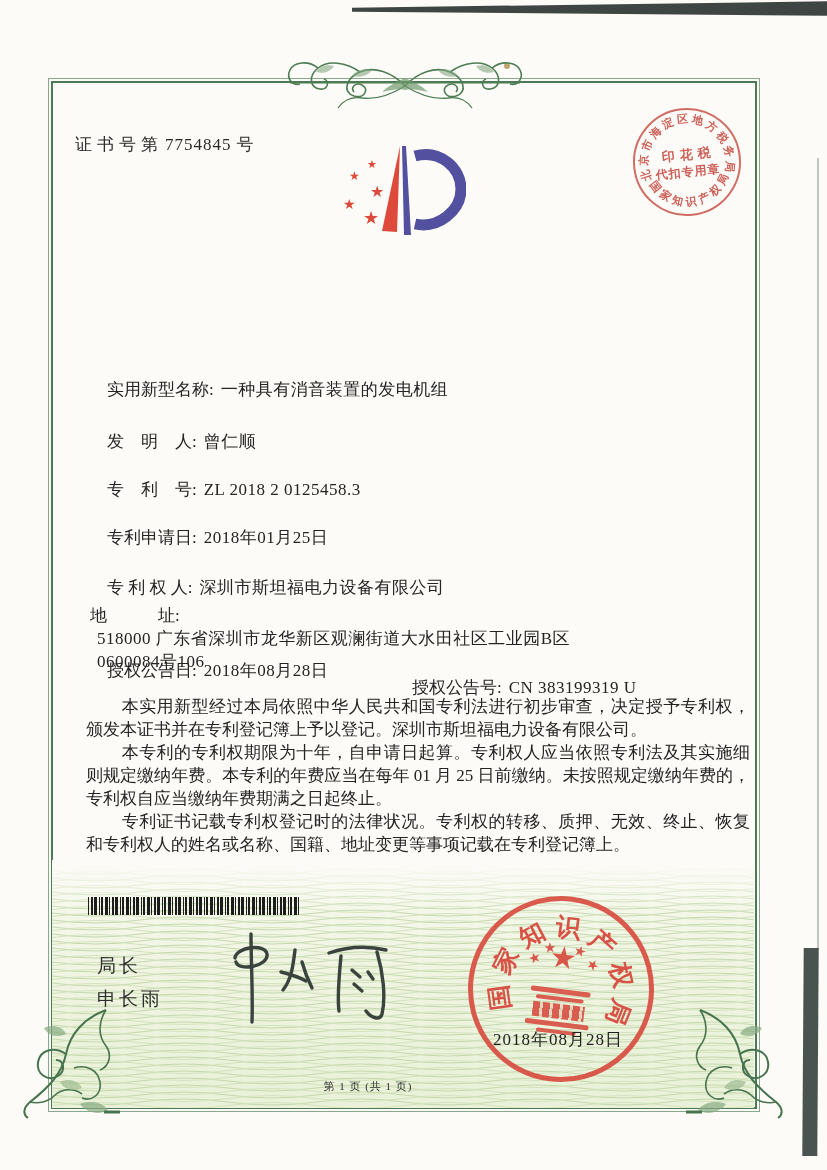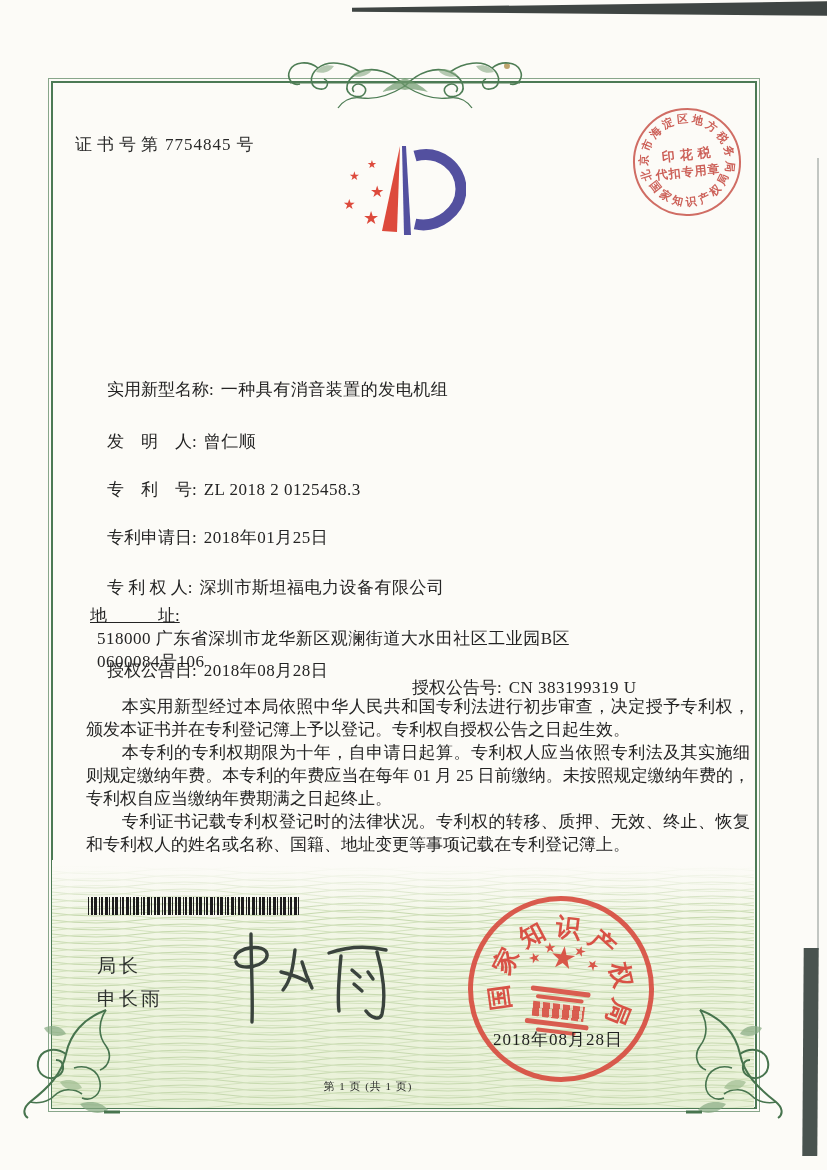--- a/index.html
+++ b/index.html
@@ -25,21 +25,21 @@
   .cert-no .num{letter-spacing:1px;margin-left:2px;}
   .cert-no .suf{margin-left:5px;}
   .logo{position:absolute;left:336px;top:142px;}
   .doc-title{position:absolute;left:35px;top:246px;width:710px;text-align:center;
              font-size:44px;font-weight:700;letter-spacing:2px;color:#1c1c1c;}
   
   .row{position:absolute;left:90px;font-size:17px;color:#242424;white-space:pre;}
   .row .lbl{white-space:pre;}
   .row .val{margin-left:7px;letter-spacing:.5px;}
   .row.addr{white-space:normal;width:560px;}
-  .row.addr .lbl{display:inline-block;vertical-align:top;text-decoration:underline;}
+  .row.addr .lbl{display:inline-block;vertical-align:top;}
   .row.addr .val{display:inline-block;vertical-align:top;width:478px;line-height:23px;}
   .row.grant-no{left:395px;}
   
   .body-text{position:absolute;left:86px;top:695px;width:664px;font-size:17px;line-height:23px;
              text-align:justify;color:#242424;}
   .body-text p{margin:0;text-indent:2.1em;}
   
   .barcode{position:absolute;left:88px;top:897px;width:214px;height:18px;}
   
   .director-role{position:absolute;left:97px;top:953px;font-size:19px;letter-spacing:3px;color:#2b2f2c;}
@@ -223,21 +223,21 @@
     <span class="lbl">地　　　址:</span><span class="val">518000 广东省深圳市龙华新区观澜街道大水田社区工业园B区0600084号106</span>
   </div>
   <div class="row" style="top:639px">
     <span class="lbl">授权公告日:</span><span class="val">2018年08月28日</span>
   </div>
   <div class="row grant-no" style="top:656px">
     <span class="lbl">授权公告号:</span><span class="val">CN 383199319 U</span>
   </div>
 
   <div class="body-text">
-    <p>本实用新型经过本局依照中华人民共和国专利法进行初步审查，决定授予专利权，颁发本证书并在专利登记簿上予以登记。专利权自授权公告之日起生效。</p>
+    <p>本实用新型经过本局依照中华人民共和国专利法进行初步审查，决定授予专利权，颁发本证书并在专利登记簿上予以登记。深圳市斯坦福电力设备有限公司。</p>
     <p>本专利的专利权期限为十年，自申请日起算。专利权人应当依照专利法及其实施细则规定缴纳年费。本专利的年费应当在每年 01 月 25 日前缴纳。未按照规定缴纳年费的，专利权自应当缴纳年费期满之日起终止。</p>
     <p>专利证书记载专利权登记时的法律状况。专利权的转移、质押、无效、终止、恢复和专利权人的姓名或名称、国籍、地址变更等事项记载在专利登记簿上。</p>
   </div>
 
   <svg class="barcode" id="barcode" width="214" height="18" viewBox="0 0 214 18">
       <rect x="0" y="0" width="1" height="18" fill="#1d1d1d"></rect>
       <rect x="3" y="0" width="2" height="18" fill="#1d1d1d"></rect>
       <rect x="6" y="0" width="3" height="18" fill="#1d1d1d"></rect>
       <rect x="11" y="0" width="1" height="18" fill="#1d1d1d"></rect>
       <rect x="13" y="0" width="2" height="18" fill="#1d1d1d"></rect>

